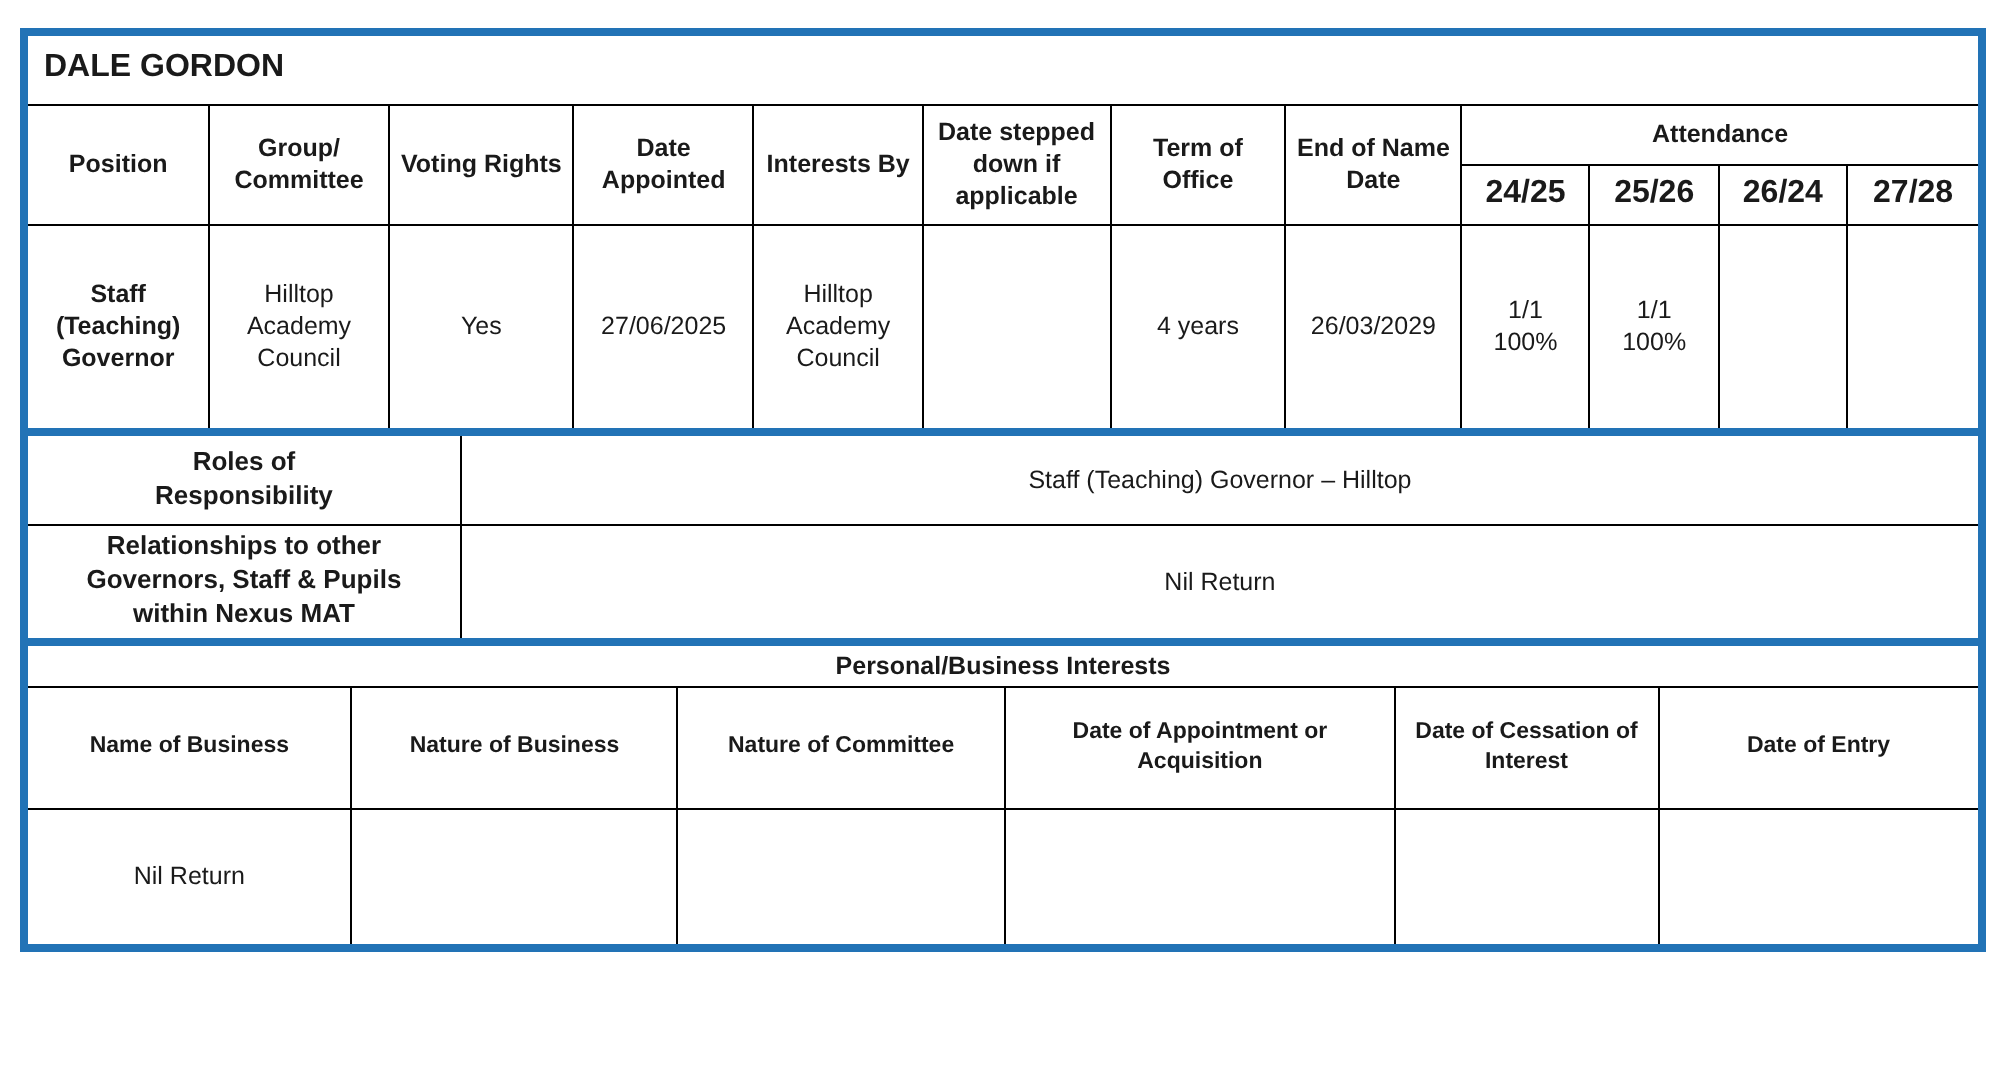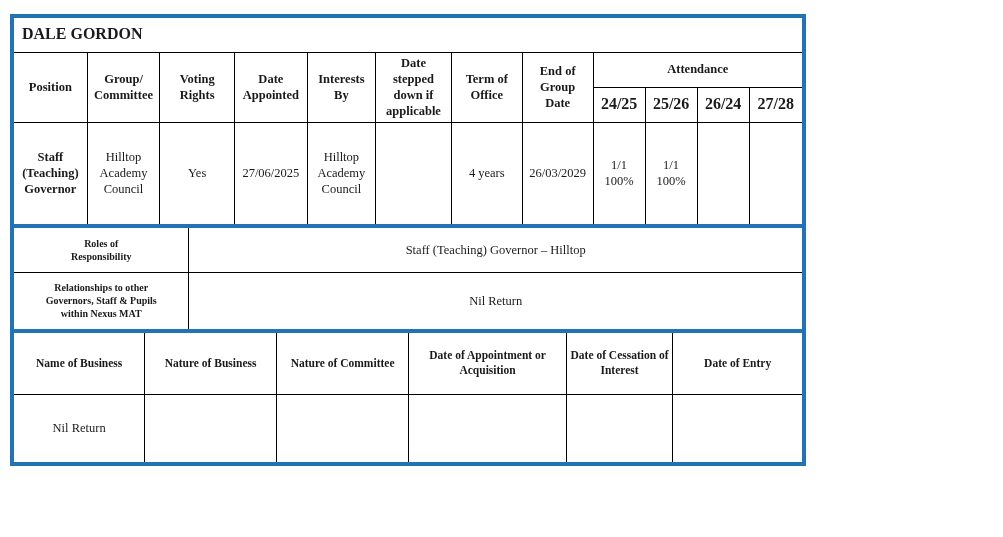--- a/index.html
+++ b/index.html
@@ -11,24 +11,23 @@
   .page {
     width: 1003px;
     height: 537px;
     position: relative;
     background: #ffffff;
   }
   .doc-box {
     position: absolute;
     left: 10px;
     top: 14px;
-    width: 796px;
+    width: 983px;
     border: 4px solid #2273B6;
     background: #ffffff;
-    font-family: Liberation Serif, serif;
   }
   .section { width: 100%; }
   .section + .section { border-top: 4px solid #2273B6; }
   table {
     width: 100%;
     border-collapse: collapse;
     table-layout: fixed;
   }
   td, th {
     border: 1.5px solid #000000;
@@ -55,21 +54,21 @@
     height: 34px;
   }
   .hdr { font-size: 11.5px; font-weight: 700; }
   .yr-row th { height: 30px; font-size: 16px; }
   .att-row th { height: 30px; font-size: 12.5px; }
   .data-row td { height: 102px; }
   .cell-bold { font-weight: 700; }
 
   .mid-label {
     font-weight: 700;
-    font-size: 10px;
+    font-size: 13px;
   }
   .mid-row-1 > * { height: 44px; }
   .mid-row-2 > * { height: 47px; }
   .mid-row-3 > * { height: 57px; }
 
   .pbi-title {
     font-weight: 700;
     font-size: 12.5px;
     height: 20px;
     padding: 1px 3px;
@@ -109,21 +108,21 @@
 Committee</th>
           <th class="hdr" rowspan="2">Voting Rights</th>
           <th class="hdr" rowspan="2">Date
 Appointed</th>
           <th class="hdr" rowspan="2">Interests By</th>
           <th class="hdr" rowspan="2">Date stepped
 down if
 applicable</th>
           <th class="hdr" rowspan="2">Term of
 Office</th>
-          <th class="hdr" rowspan="2">End of Group
+          <th class="hdr" rowspan="2">End of Name
 Date</th>
           <th colspan="4">Attendance</th>
         </tr>
         <tr class="yr-row">
           <th>24/25</th>
           <th>25/26</th>
           <th>26/24</th>
           <th>27/28</th>
         </tr>
         <tr class="data-row">
@@ -178,20 +177,23 @@
       <table>
         <colgroup>
           <col style="width:16.6%">
             <col style="width:16.7%">
             <col style="width:16.8%">
           <col style="width:20.0%">
             <col style="width:13.5%">
             <col style="width:16.4%">
         </colgroup>
         <tbody>
+            <tr>
+          <td class="pbi-title" colspan="6">Personal/Business Interests</td>
+        </tr>
         <tr class="pbi-hdr-row">
           <th class="hdr">Name of Business</th>
           <th class="hdr">Nature of Business</th>
           <th class="hdr">Nature of Committee</th>
           <th class="hdr">Date of Appointment or
 Acquisition</th>
           <th class="hdr">Date of Cessation of
 Interest</th>
           <th class="hdr">Date of Entry</th>
         </tr>

